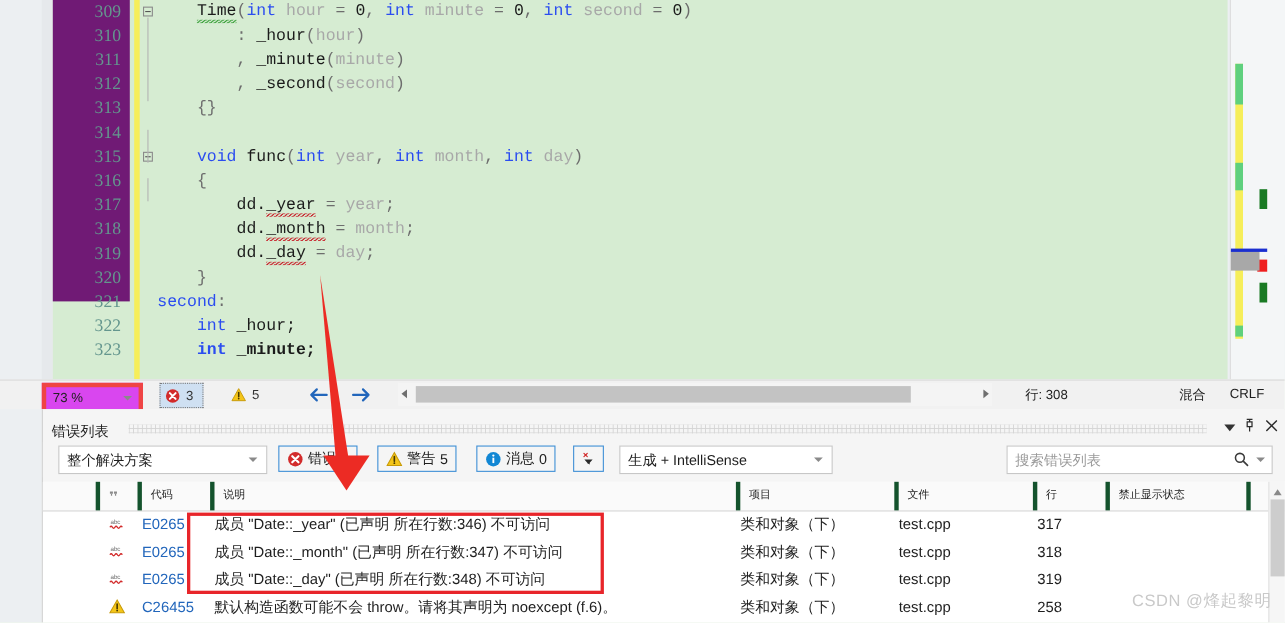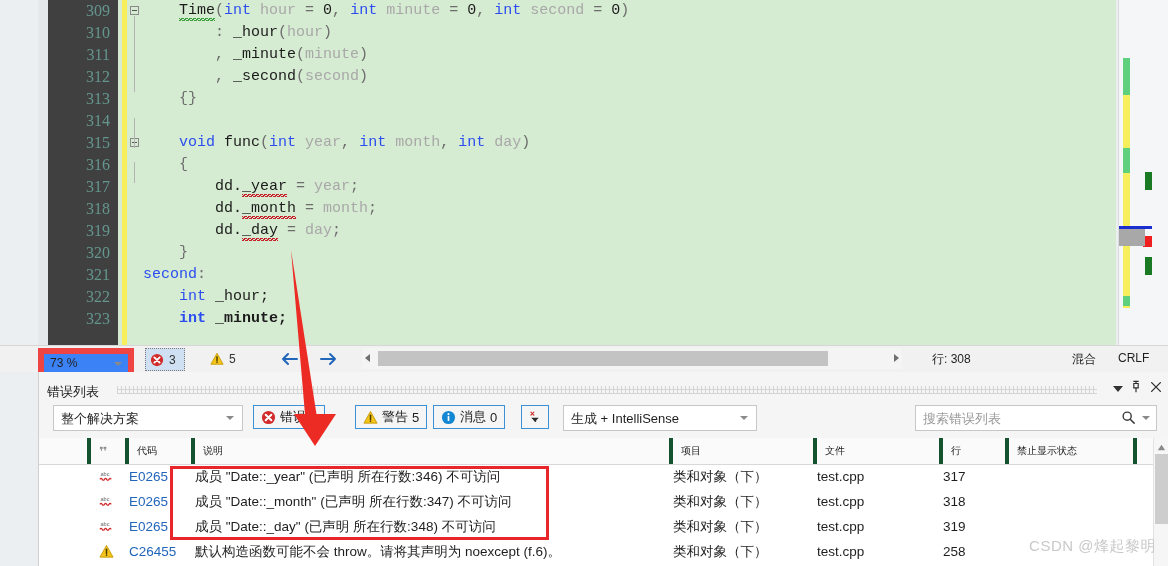--- a/index.html
+++ b/index.html
@@ -8,21 +8,21 @@
     background:#ffffff;
     font-family:"Liberation Sans","DejaVu Sans",sans-serif;
     font-size:13px;color:#1e1e1e;
     position:relative;
   }
   
   #editor-area{position:absolute;left:0;top:0;width:1168px;height:345px;background:#eceff2;overflow:hidden;}
   #editor-leftband{position:absolute;left:0;top:0;width:38px;height:345px;background:#eceff2;}
   #editor-leftband2{position:absolute;left:38px;top:0;width:10px;height:345px;background:#e6e9ec;}
   #editor-surface{position:absolute;left:48px;top:0;width:1068px;height:345px;background:#d6ecd2;}
-  #gutter{position:absolute;left:48px;top:0;width:70px;height:347px;background:#404040;}
+  #gutter{position:absolute;left:48px;top:0;width:70px;height:274px;background:#701a75;}
   .ln{position:absolute;right:8px;width:60px;text-align:right;color:#64968e;
       font-family:"Liberation Serif","DejaVu Serif",serif;font-size:16px;line-height:22px;height:22px;}
   #changebar{position:absolute;left:122px;top:0;width:5px;height:345px;background:#f6ee5a;}
   #foldband{position:absolute;left:127px;top:0;width:16px;height:345px;}
   .foldbox{position:absolute;left:3px;width:9px;height:9px;border:1px solid #8a8a8a;background:#d6ecd2;
            box-sizing:border-box;}
   .foldbox:after{content:"";position:absolute;left:1px;top:3px;width:5px;height:1px;background:#555;}
   .foldline{position:absolute;left:7px;width:1px;background:#b4b4b4;}
   #code{position:absolute;left:143px;top:0;width:975px;height:345px;
         font-family:"Liberation Mono","DejaVu Sans Mono",monospace;font-size:15px;}
@@ -43,21 +43,21 @@
     padding-bottom:2px;
   }
   
   #marginmap{position:absolute;left:1118px;top:0;width:34px;height:345px;background:#f4f6f7;border-left:1px solid #dcdcdc;}
   #mapbar{position:absolute;left:4px;width:7px;background:#f6ee5a;}
   .mapg{position:absolute;left:4px;width:7px;background:#5fd07e;}
   .mark{position:absolute;width:11px;height:14px;}
   #vscrollcol{position:absolute;left:1152px;top:0;width:16px;height:345px;background:#f4f6f7;}
   
   #statusbar{position:absolute;left:0;top:345px;width:1168px;height:27px;background:#f1f1f1;border-top:1px solid #d7d7d7;}
-  #zoombox{position:absolute;left:38px;top:2px;width:84px;height:21px;background:#3b82f6;border:6px solid #ef4444;}
+  #zoombox{position:absolute;left:38px;top:2px;width:84px;height:21px;background:#d946ef;border:4px solid #ef4444;}
   #zoomval{position:absolute;left:6px;top:2px;font-size:12px;color:#222;}
   #zoomcaret{position:absolute;right:6px;top:8px;width:0;height:0;border-left:4px solid transparent;border-right:4px solid transparent;border-top:4px solid #8a8a8a;}
   #errchip{position:absolute;left:145px;top:2px;height:21px;padding:0 8px 0 4px;background:#cfe0f2;
            border:1px dotted #7a7a7a;display:flex;align-items:center;gap:5px;}
   #warnchip{position:absolute;left:210px;top:2px;height:21px;display:flex;align-items:center;gap:5px;}
   .chipnum{font-size:12px;color:#333;}
   #navback{position:absolute;left:278px;top:4px;}
   #navfwd{position:absolute;left:318px;top:4px;}
   #hscroll{position:absolute;left:362px;top:2px;width:540px;height:21px;background:#f4f4f4;}
   #hs-left{position:absolute;left:0;top:4px;width:12px;height:12px;}
@@ -80,21 +80,21 @@
   #p-pin{position:absolute;right:26px;top:8px;}
   #p-close{position:absolute;right:6px;top:8px;}
   
   #toolbar{position:absolute;left:0;top:30px;width:1130px;height:32px;background:#f5f5f5;}
   #scopebox{position:absolute;left:14px;top:3px;width:188px;height:24px;background:#ffffff;border:1px solid #c7c7c7;}
   #scopeval{position:absolute;left:7px;top:4px;font-size:13px;}
   #scopecaret{position:absolute;right:8px;top:10px;width:0;height:0;border-left:4px solid transparent;border-right:4px solid transparent;border-top:4px solid #8a8a8a;}
   .tglbtn{position:absolute;top:3px;height:24px;border:1px solid #3f8fd6;background:#f5f5f5;
           display:flex;align-items:center;gap:4px;padding:0 7px;box-sizing:border-box;}
   #btn-err{left:214px;}
-  #btn-warn{left:316px;}
+  #btn-warn{left:304px;}
   #btn-info{left:394px;}
   #btn-filter{left:482px;width:28px;justify-content:center;}
   #buildbox{position:absolute;left:524px;top:3px;width:192px;height:24px;background:#ffffff;border:1px solid #c7c7c7;}
   #buildval{position:absolute;left:7px;top:4px;font-size:13px;}
   #buildcaret{position:absolute;right:8px;top:10px;width:0;height:0;border-left:4px solid transparent;border-right:4px solid transparent;border-top:4px solid #8a8a8a;}
   #searchbox{position:absolute;left:876px;top:3px;width:240px;height:24px;background:#ffffff;border:1px solid #c7c7c7;}
   #searchph{position:absolute;left:7px;top:4px;font-size:13px;color:#9a9a9a;}
   #searchicon{position:absolute;right:20px;top:4px;}
   #searchcaret{position:absolute;right:6px;top:10px;width:0;height:0;border-left:4px solid transparent;border-right:4px solid transparent;border-top:4px solid #8a8a8a;}
   .btxt{font-size:13px;color:#1e1e1e;}

